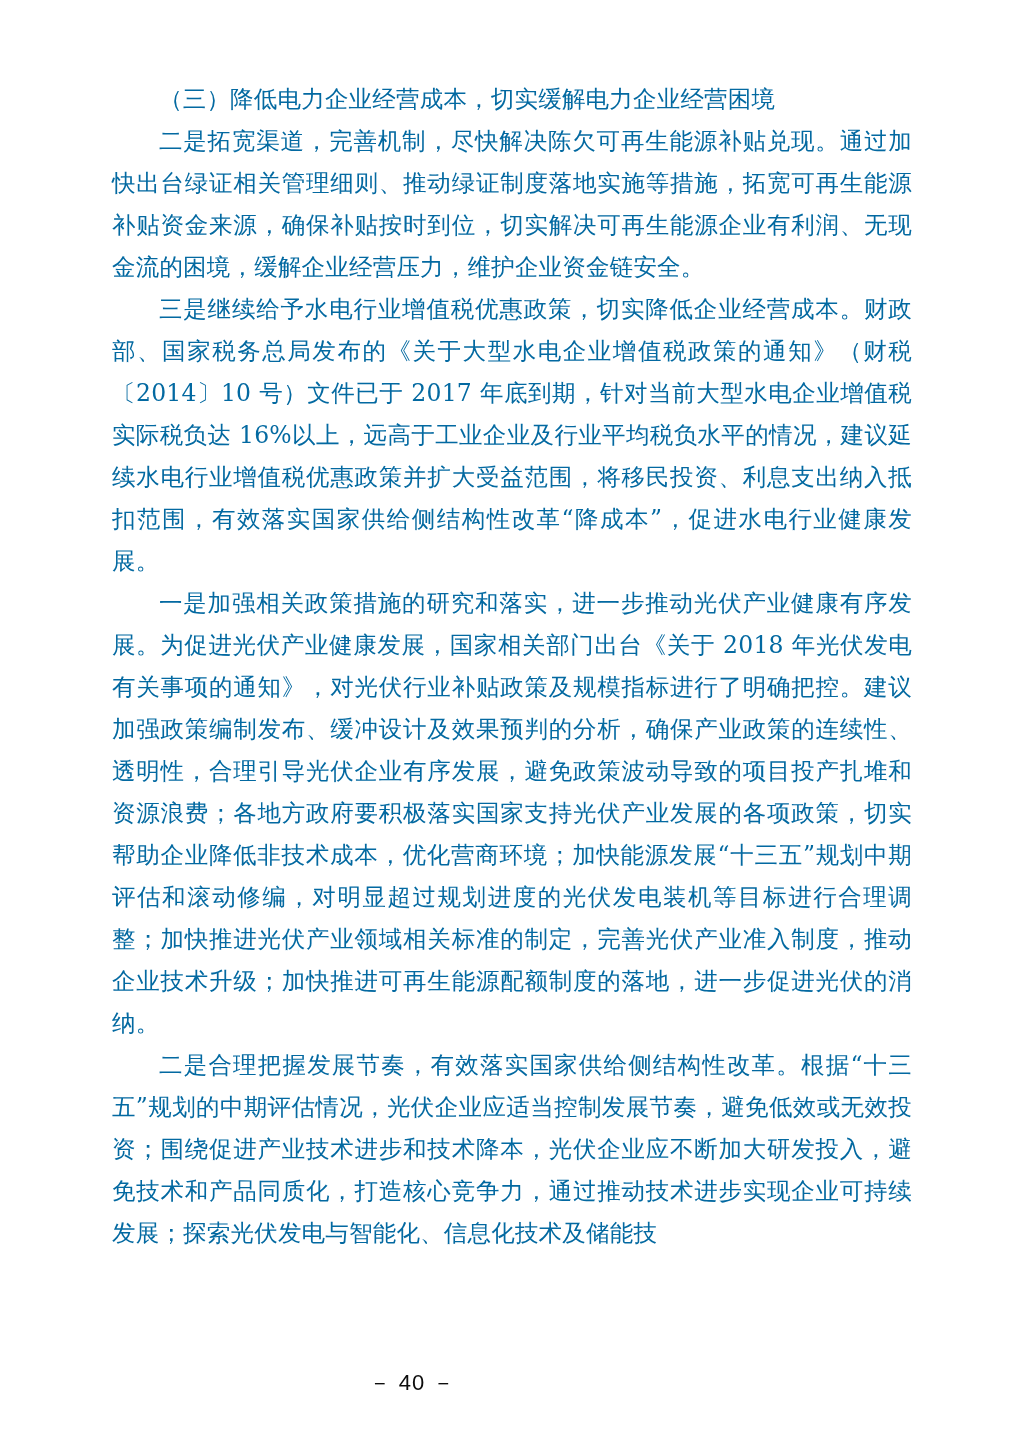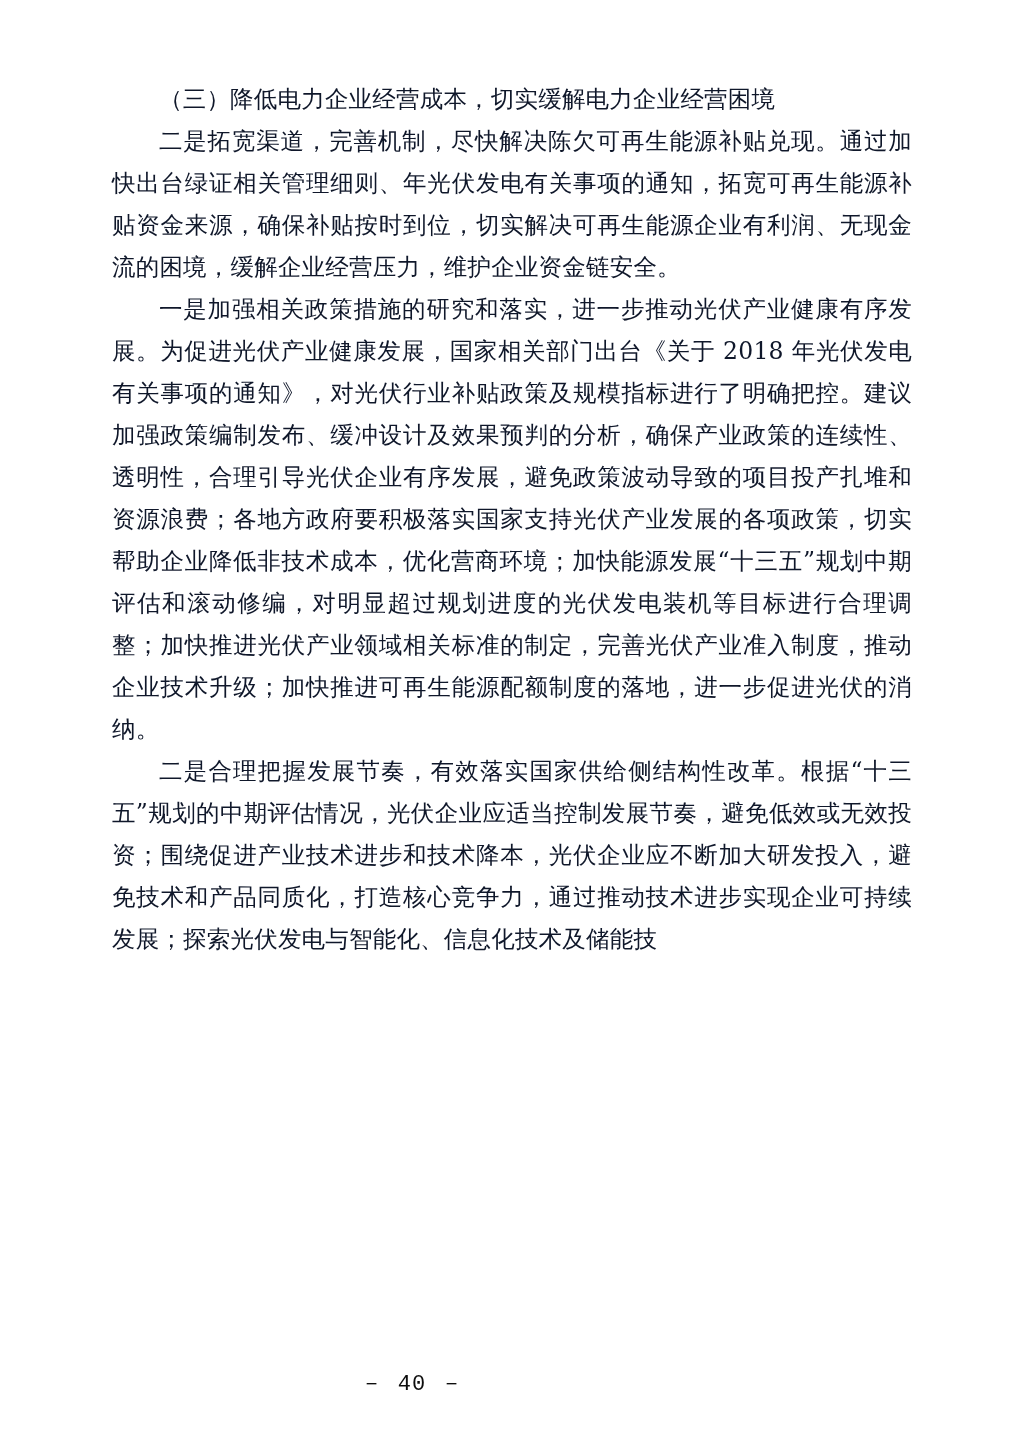--- a/index.html
+++ b/index.html
@@ -18,52 +18,53 @@
   .content {
     position: absolute;
     left: 112px;
     top: 78px;
     width: 800px;
   }
   .para {
     font-family: "DejaVu Serif", "Liberation Serif", serif;
     font-size: 23.5px;
     line-height: 42px;
-    color: #0f172a;
+    color: #0369a1;
     text-align: justify;
     text-justify: inter-ideograph;
     margin: 0 0 0 0;
     letter-spacing: 0.2px;
   }
   .indent {
     text-indent: 47px;
   }
   .footer {
     position: absolute;
     left: 0;
     top: 1368px;
     width: 824px;
     text-align: center;
-    font-family: Liberation Mono, monospace;
+    font-family: Liberation Sans, sans-serif;
     font-size: 22px;
     color: #0d0d0d;
     letter-spacing: 1px;
   }
 </style>
 </head>
 <body>
 
 <div class="page">
   <div class="content">
 
     <p class="para indent">（三）降低电力企业经营成本，切实缓解电力企业经营困境</p>
 
 
-    <p class="para indent">二是拓宽渠道，完善机制，尽快解决陈欠可再生能源补贴兑现。通过加快出台绿证相关管理细则、年光伏发电有关事项的通知，拓宽可再生能源补贴资金来源，确保补贴按时到位，切实解决可再生能源企业有利润、无现金流的困境，缓解企业经营压力，维护企业资金链安全。</p>
+    <p class="para indent">二是拓宽渠道，完善机制，尽快解决陈欠可再生能源补贴兑现。通过加快出台绿证相关管理细则、推动绿证制度落地实施等措施，拓宽可再生能源补贴资金来源，确保补贴按时到位，切实解决可再生能源企业有利润、无现金流的困境，缓解企业经营压力，维护企业资金链安全。</p>
 
+    <p class="para indent"><span>三是继续给予水电行业增值税优惠政策，切实降低企业经营成本。财政部、国家税务总局发布的《关于大型水电企业增值税政策的通知》（财税〔2014〕10 号）文件已于 2017 年底到期，针对当前大型水电企业增值税实际税负达 16%以上，远高于工业企业及行业平均税负水平的情况，建议延续水电行业增值税优惠政策并扩大受益范围，将移民投资、利息支出纳入抵扣范围，有效落实国家供给侧结构性改革</span><span>“降成本”</span><span>，促进水电行业健康发展。</span></p>
 
 
     <p class="para indent"><span>一是加强相关政策措施的研究和落实，进一步推动光伏产业健康有序发展。为促进光伏产业健康发展，国家相关部门出台《关于 2018 年光伏发电有关事项的通知》，对光伏行业补贴政策及规模指标进行了明确把控。建议加强政策编制发布、缓冲设计及效果预判的分析，确保产业政策的连续性、透明性，合理引导光伏企业有序发展，避免政策波动导致的项目投产扎堆和资源浪费；各地方政府要积极落实国家支持光伏产业发展的各项政策，切实帮助企业降低非技术成本，优化营商环境；加快能源发展</span><span>“十三五”</span><span>规划中期评估和滚动修编，对明显超过规划进度的光伏发电装机等目标进行合理调整；加快推进光伏产业领域相关标准的制定，完善光伏产业准入制度，推动企业技术升级；加快推进可再生能源配额制度的落地，进一步促进光伏的消纳。</span></p>
 
     <p class="para indent"><span>二是合理把握发展节奏，有效落实国家供给侧结构性改革。根据</span><span>“十三五”</span><span>规划的中期评估情况，光伏企业应适当控制发展节奏，避免低效或无效投资；围绕促进产业技术进步和技术降本，光伏企业应不断加大研发投入，避免技术和产品同质化，打造核心竞争力，通过推动技术进步实现企业可持续发展；探索光伏发电与智能化、信息化技术及储能技</span></p>
 
   </div>
 
   <div class="footer">－ 40 －</div>
 </div>

